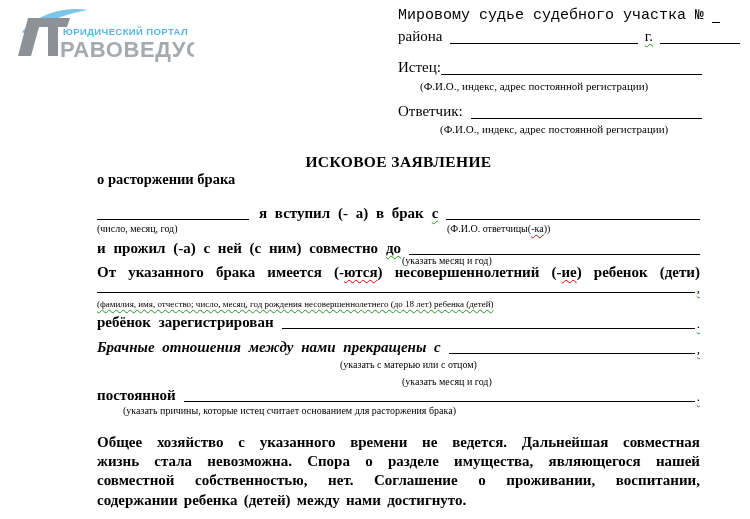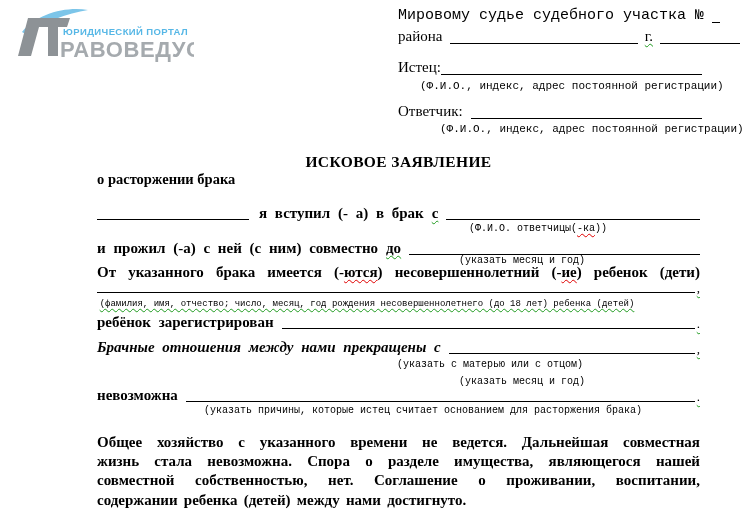--- a/index.html
+++ b/index.html
@@ -8,21 +8,21 @@
   .abs{position:absolute;}
   .r{position:absolute;display:flex;align-items:flex-end;}
   
   .hl{font-size:15px;line-height:19px;white-space:pre;}
   
   .bl{font-size:15px;font-weight:bold;line-height:18px;word-spacing:4px;white-space:pre;}
   
   .ul{flex:1 1 auto;border-bottom:1.2px solid #000;margin-bottom:2.5px;height:0;min-width:8px;}
   .ulf{flex:0 0 auto;}
   
-  .cap{position:absolute;font-size:10px;line-height:12px;text-align:center;white-space:nowrap;font-family:Liberation Mono, monospace;}
+  .cap{position:absolute;font-size:10px;line-height:12px;text-align:left;white-space:nowrap;}
   .cap-h{font-size:11px;}
   .cap-s{font-size:9px;}
   .gw{text-decoration-line:underline;text-decoration-style:wavy;text-decoration-color:#1d9a1d;
       text-decoration-thickness:1px;text-underline-offset:2px;text-decoration-skip-ink:none;}
   .rw{text-decoration-line:underline;text-decoration-style:wavy;text-decoration-color:#e00000;
       text-decoration-thickness:1px;text-underline-offset:2px;text-decoration-skip-ink:none;}
   .tail{font-size:13px;line-height:14px;margin-left:2px;white-space:pre;}
   .just{text-align:justify;text-align-last:justify;}
   .b3{position:absolute;font-weight:bold;font-size:15px;line-height:18px;}
   .title1{position:absolute;font-weight:bold;font-size:15.5px;line-height:18px;text-align:center;letter-spacing:.4px;}
@@ -69,20 +69,21 @@
 
   <div class="title1" style="left:97px;top:153px;width:603px;">ИСКОВОЕ ЗАЯВЛЕНИЕ</div>
   <div class="title2" style="left:97px;top:171px;width:603px;">о расторжении брака</div>
 
   <div class="r" style="left:97px;top:204px;width:603px;">
     <span class="ul ulf" style="flex-basis:152px;"></span>
     <span class="bl" style="margin:0 8px 0 10px;">я вступил (- а) в брак</span>
     <span class="bl gw m8">с</span>
     <span class="ul"></span>
   </div>
+  <div class="cap" style="left:97px;top:223px;width:130px;">(число, месяц, год)</div>
   <div class="cap" style="left:447px;top:223px;width:182px;"><span>(Ф.И.О. ответчицы(</span><span class="rw">-ка</span><span>))</span></div>
 
   <div class="r" style="left:97px;top:239px;width:603px;">
     <span class="bl m8">и прожил (-а) с ней (с ним) совместно</span>
     <span class="bl gw m8">до</span>
     <span class="ul"></span>
   </div>
   <div class="cap" style="left:402px;top:255px;width:240px;">(указать месяц и год)</div>
 
   <div class="b3 just" style="left:97px;top:263px;width:603px;"><span>От указанного брака имеется (-</span><span class="rw">ются</span><span>) несовершеннолетний (-</span><span class="rw">ие</span><span>) ребенок (дети)</span></div>
@@ -101,21 +102,21 @@
   <div class="cap" style="left:340px;top:331px;width:300px;margin-top:28px;">(указать с матерью или с отцом)</div>
 
   <div class="r" style="left:97px;top:338px;width:603px;font-style:italic;">
     <span class="bl m8">Брачные отношения между нами прекращены с</span>
     <span class="ul"></span>
     <span class="tail gw">,</span>
   </div>
   <div class="cap" style="left:402px;top:376px;width:240px;">(указать месяц и год)</div>
 
   <div class="r" style="left:97px;top:386px;width:603px;">
-    <span class="bl m8">невозможна</span>
+    <span class="bl m8">постоянной</span>
     <span class="ul"></span>
     <span class="tail gw">.</span>
   </div>
   <div class="cap" style="left:123px;top:405px;width:600px;">(указать причины, которые истец считает основанием для расторжения брака)</div>
 
   <div class="abs" style="left:97px;top:433px;width:603px;">
     <div class="pline just">Общее хозяйство с указанного времени не ведется. Дальнейшая совместная</div>
     <div class="pline just">жизнь стала невозможна.  Спора о разделе имущества, являющегося нашей</div>
     <div class="pline just">совместной собственностью, нет.  Соглашение о проживании, воспитании,</div>
     <div class="pline">содержании ребенка (детей) между нами достигнуто.</div>

